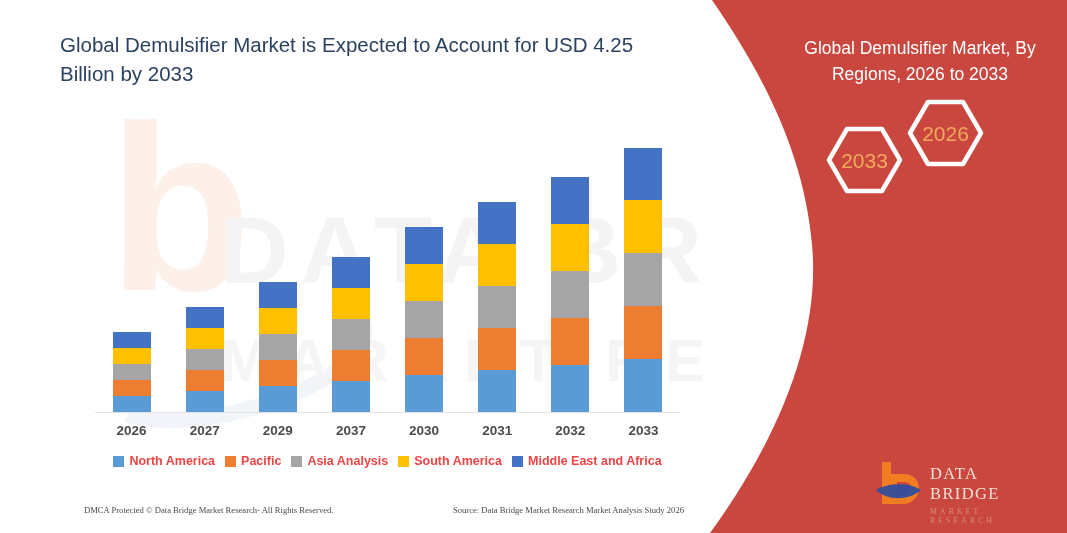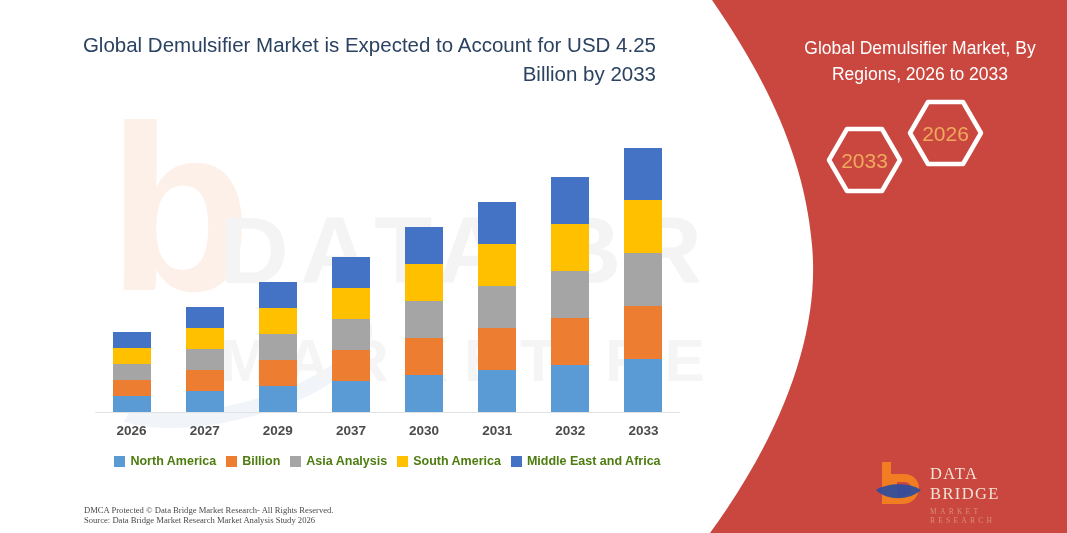--- a/index.html
+++ b/index.html
@@ -38,21 +38,21 @@
     position:absolute; left:220px; top:326px;
     font-size:60px; letter-spacing:16px; font-weight:700;
     color:#f5f5f5; white-space:nowrap;
   }
 
   
   .left-pane{ position:absolute; left:0; top:0; width:712px; height:533px; }
 
   .chart-title{
     position:absolute; left:60px; top:30px; width:596px;
-    text-align:right;
+    text-align:left;
     font-size:20.5px; line-height:29px;
     color:#2b4260; font-weight:400;
   }
 
   .plot{
     position:absolute; left:95px; top:140px;
     width:585px; height:273px;
   }
   .baseline{
     position:absolute; left:95px; top:412px; width:585px; height:1px;
@@ -76,25 +76,25 @@
     font-size:13.5px; font-weight:700; color:#4b4b4b;
   }
 
   .legend{
     position:absolute; left:95px; top:454px; width:585px;
     display:flex; align-items:center; justify-content:center;
     gap:10px; flex-wrap:nowrap;
   }
   .legend-item{ display:flex; align-items:center; gap:5px; white-space:nowrap; }
   .legend-sw{ width:11px; height:11px; display:inline-block; }
-  .legend-label{ font-size:12.5px; font-weight:700; color:#4d7c0f; }
+  .legend-label{ font-size:12.5px; font-weight:700; color:#ef4444; }
 
   .footer{
     position:absolute; left:84px; top:505px; width:600px;
-    display:flex; justify-content:space-between; flex-direction:column;
+    display:flex; justify-content:space-between; 
   }
   .footer span{
     font-size:8.6px; color:#4a4a4a;
     font-family:"Liberation Serif", serif;
   }
   .footer .src{ }
 
   
   .red-panel{
     position:absolute; left:690px; top:0; width:377px; height:533px;
@@ -236,21 +236,21 @@
         <div class="xtick">2033</div>
       </div>
 
     <div class="legend" id="legend">
         <div class="legend-item">
           <span class="legend-sw" style="background: rgb(91, 155, 213);"></span>
           <span class="legend-label">North America</span>
         </div>
         <div class="legend-item">
           <span class="legend-sw" style="background: rgb(237, 125, 49);"></span>
-          <span class="legend-label">Billion</span>
+          <span class="legend-label">Pacific</span>
         </div>
         <div class="legend-item">
           <span class="legend-sw" style="background: rgb(165, 165, 165);"></span>
           <span class="legend-label">Asia Analysis</span>
         </div>
         <div class="legend-item">
           <span class="legend-sw" style="background: rgb(255, 192, 0);"></span>
           <span class="legend-label">South America</span>
         </div>
         <div class="legend-item">

